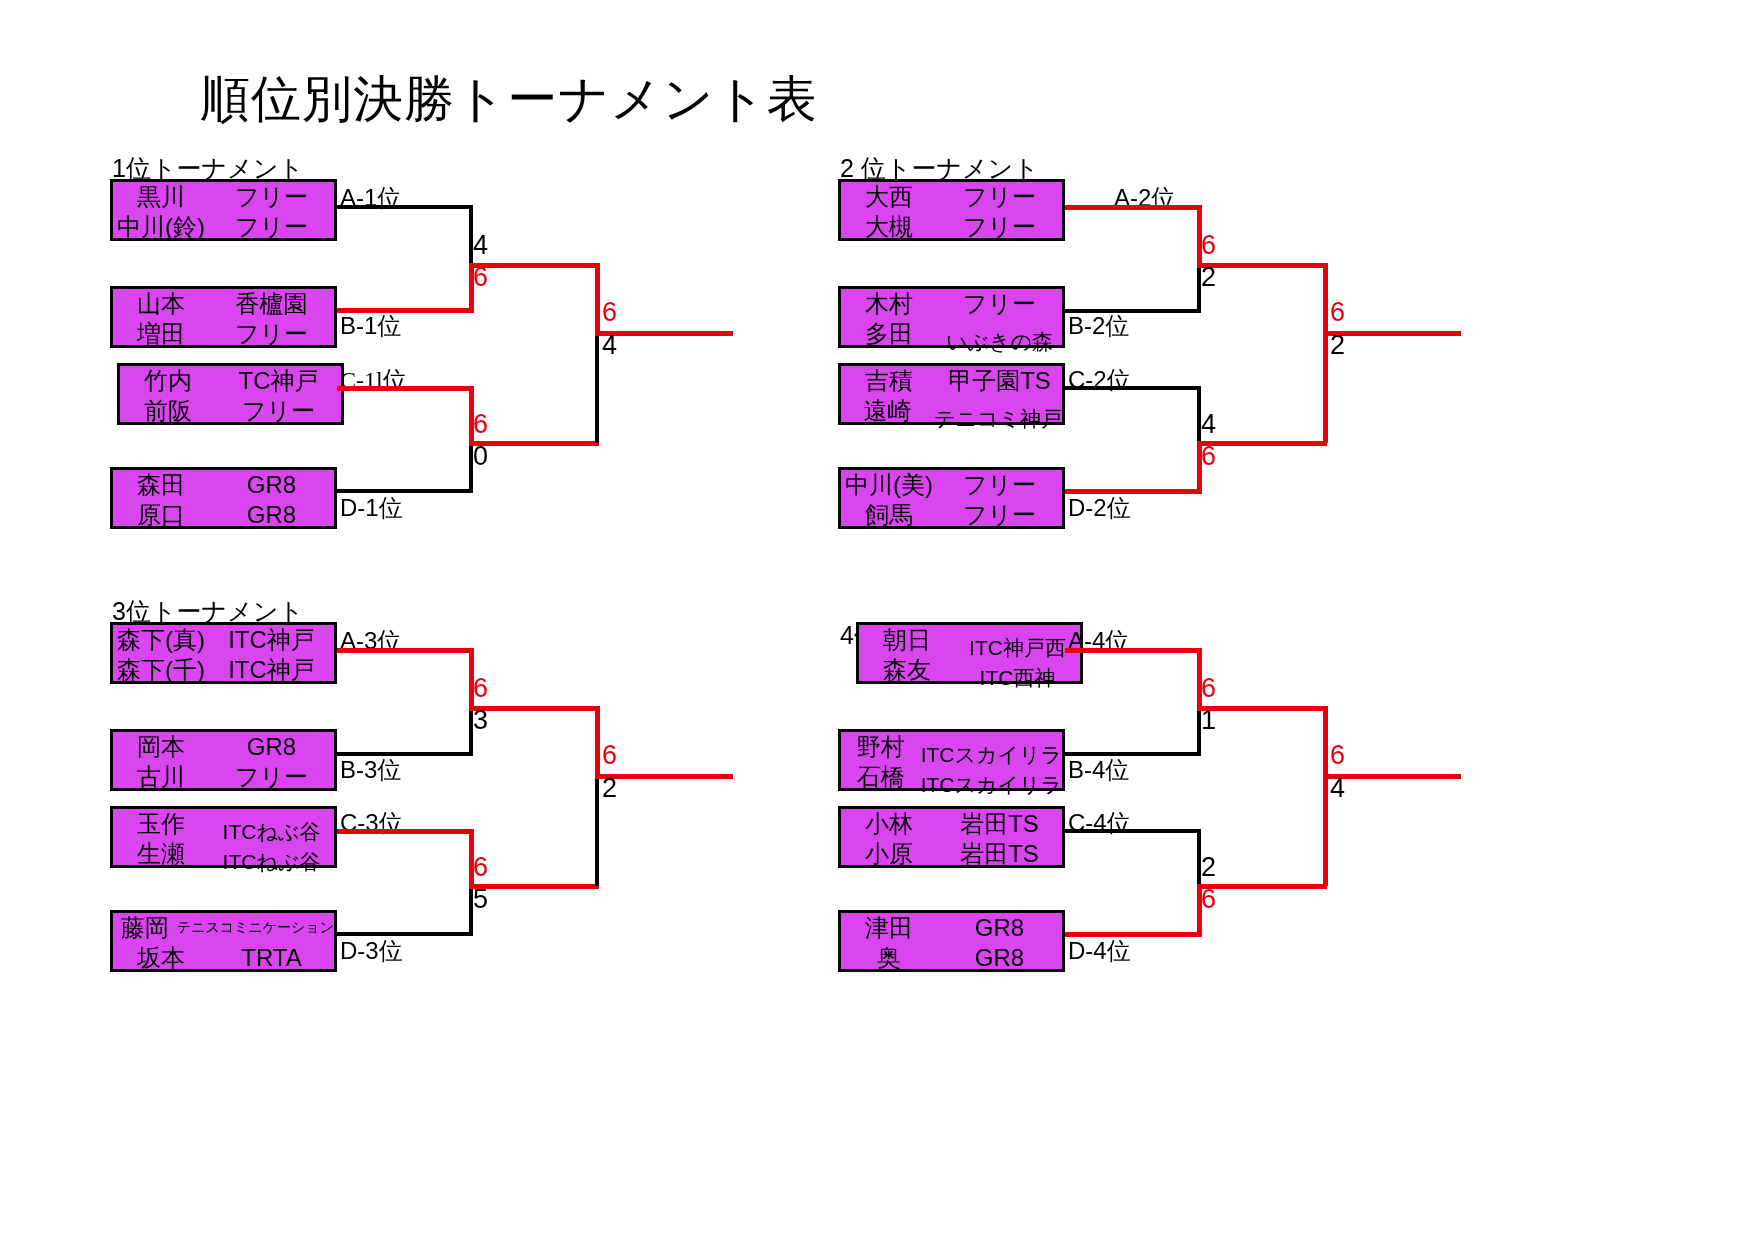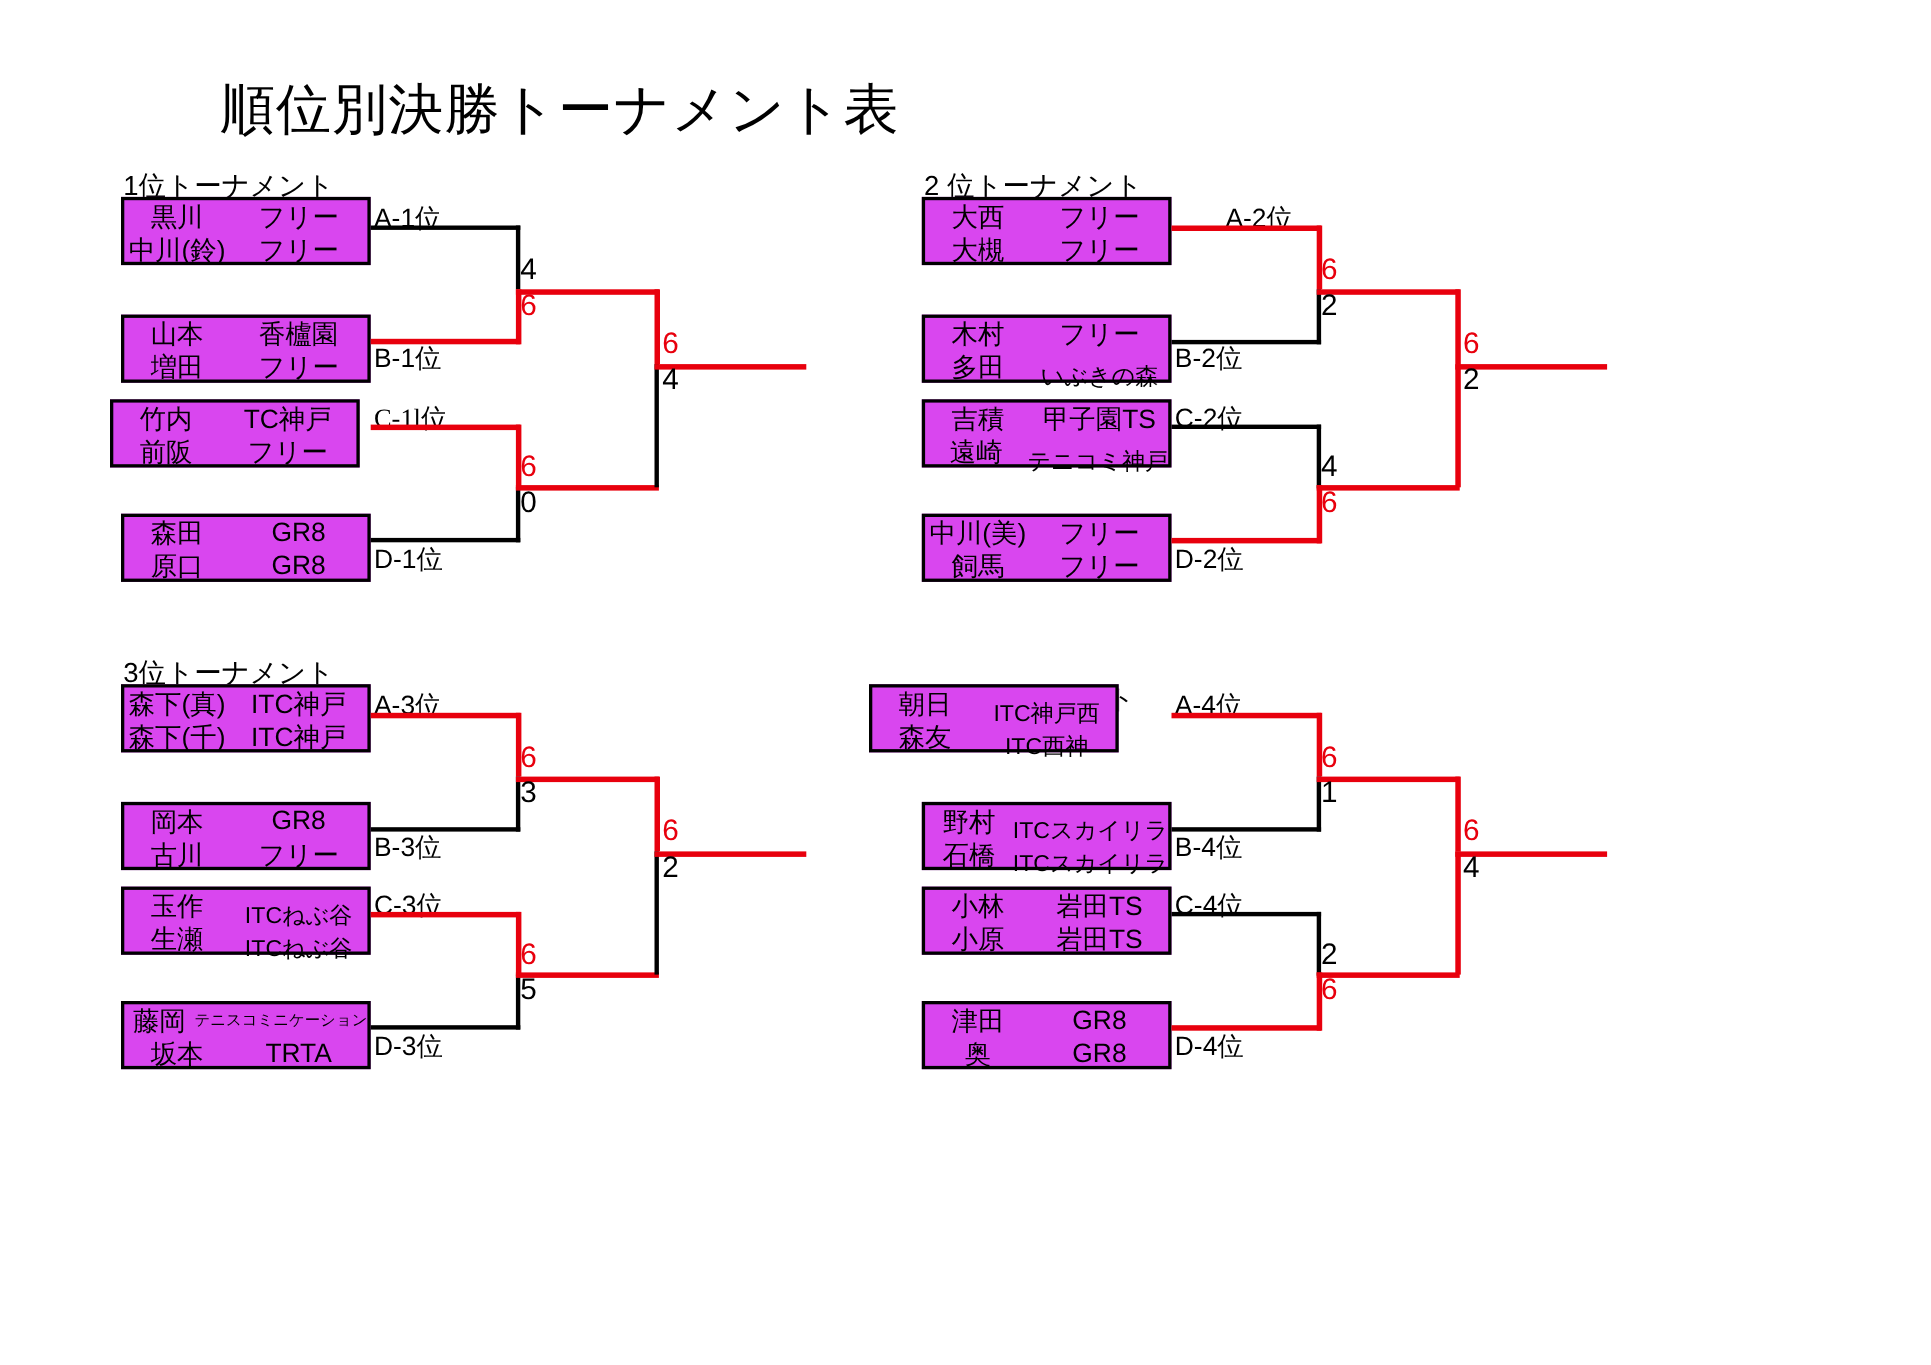--- a/index.html
+++ b/index.html
@@ -102,21 +102,21 @@
     <div class="pairbox" style="left:110px;top:286px;">
       <div class="row r1">
           <span class="nm">山本</span>
           <span class="cl">香櫨園</span>
         </div>
       <div class="row r2">
           <span class="nm">増田</span>
           <span class="cl">フリー</span>
         </div>
     </div>
-    <div class="pairbox" style="left:100px;top:363px;padding-left:21px;">
+    <div class="pairbox" style="left:117px;top:363px;padding-left:21px;">
       <div class="row r1">
           <span class="nm">竹内</span>
           <span class="cl">TC神戸</span>
         </div>
       <div class="row r2">
           <span class="nm">前阪</span>
           <span class="cl">フリー</span>
         </div>
     </div>
     <div class="pairbox" style="left:110px;top:467px;">
@@ -301,21 +301,21 @@
     <div class="score blk" style="left:473px;top:707px;">3</div>
     <div class="score red" style="left:473px;top:854px;">6</div>
     <div class="score blk" style="left:473px;top:886px;">5</div>
     <div class="score red" style="left:602px;top:742px;">6</div>
     <div class="score blk" style="left:602px;top:775px;">2</div>
   </div>
 
   <div class="bracket" style="left:0;top:0;">
     <div class="bk-title" style="left:840px;top:595px;margin-top:24px;">4位トーナメント</div>
 
-    <div class="pairbox" style="left:790px;top:622px;">
+    <div class="pairbox" style="left:856px;top:622px;">
       <div class="row r1">
           <span class="nm">朝日</span>
           <span class="cl small">ITC神戸西</span>
         </div>
       <div class="row r2">
           <span class="nm">森友</span>
           <span class="cl small">ITC西神</span>
         </div>
     </div>
     <div class="pairbox" style="left:838px;top:729px;">

